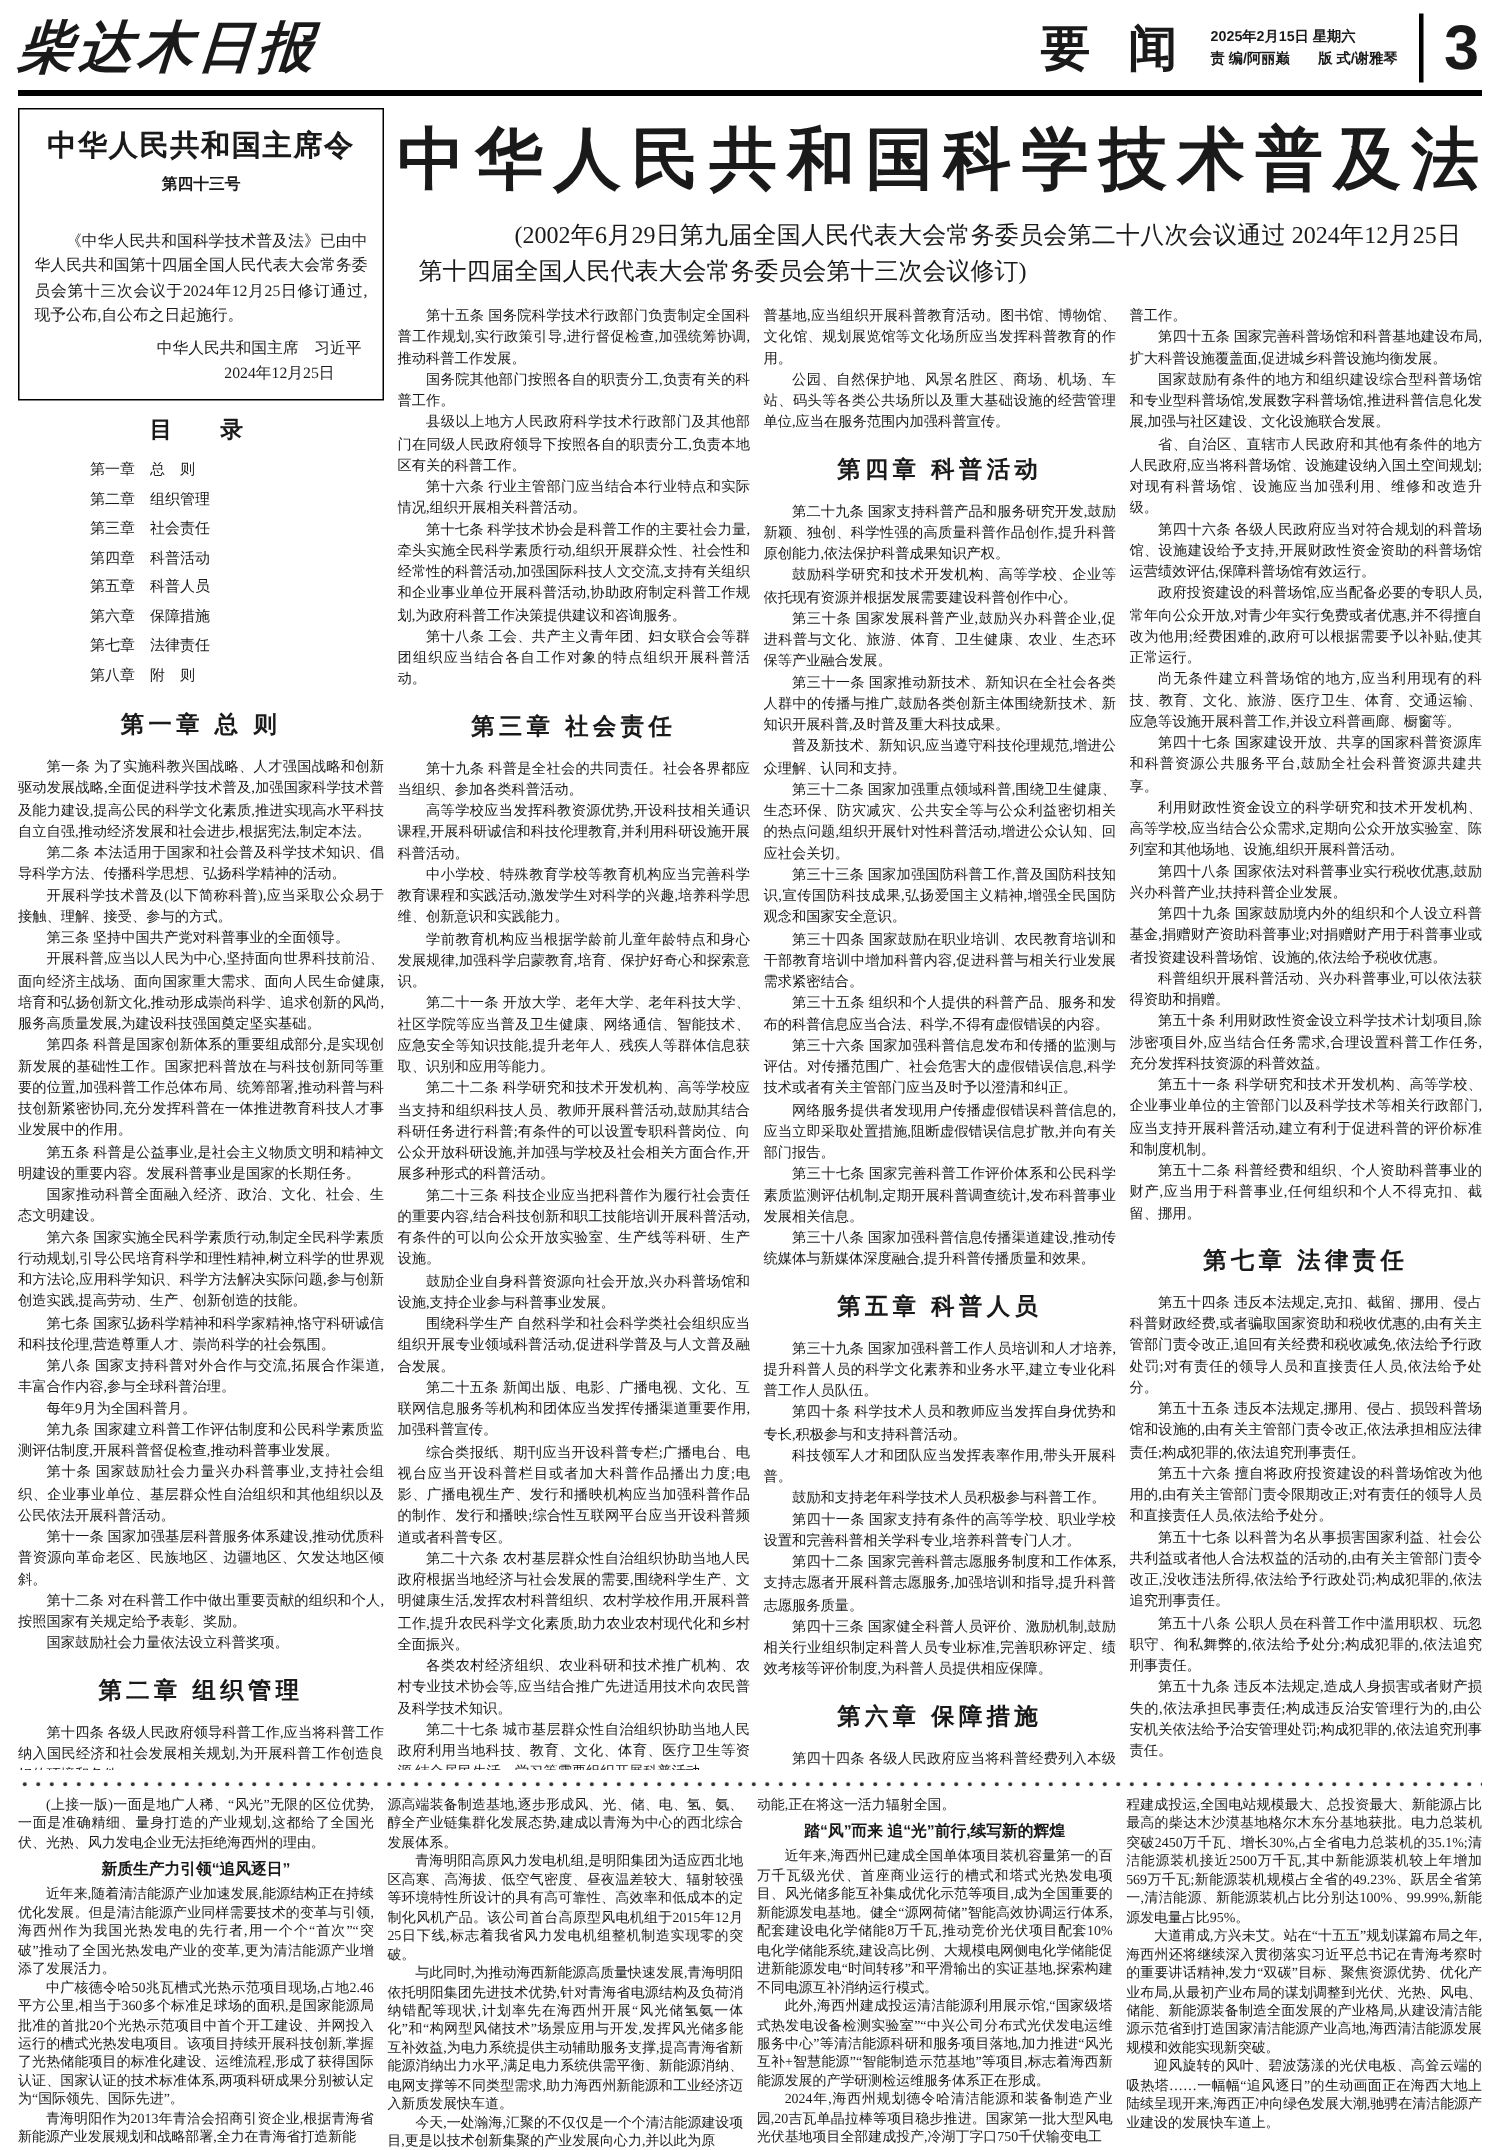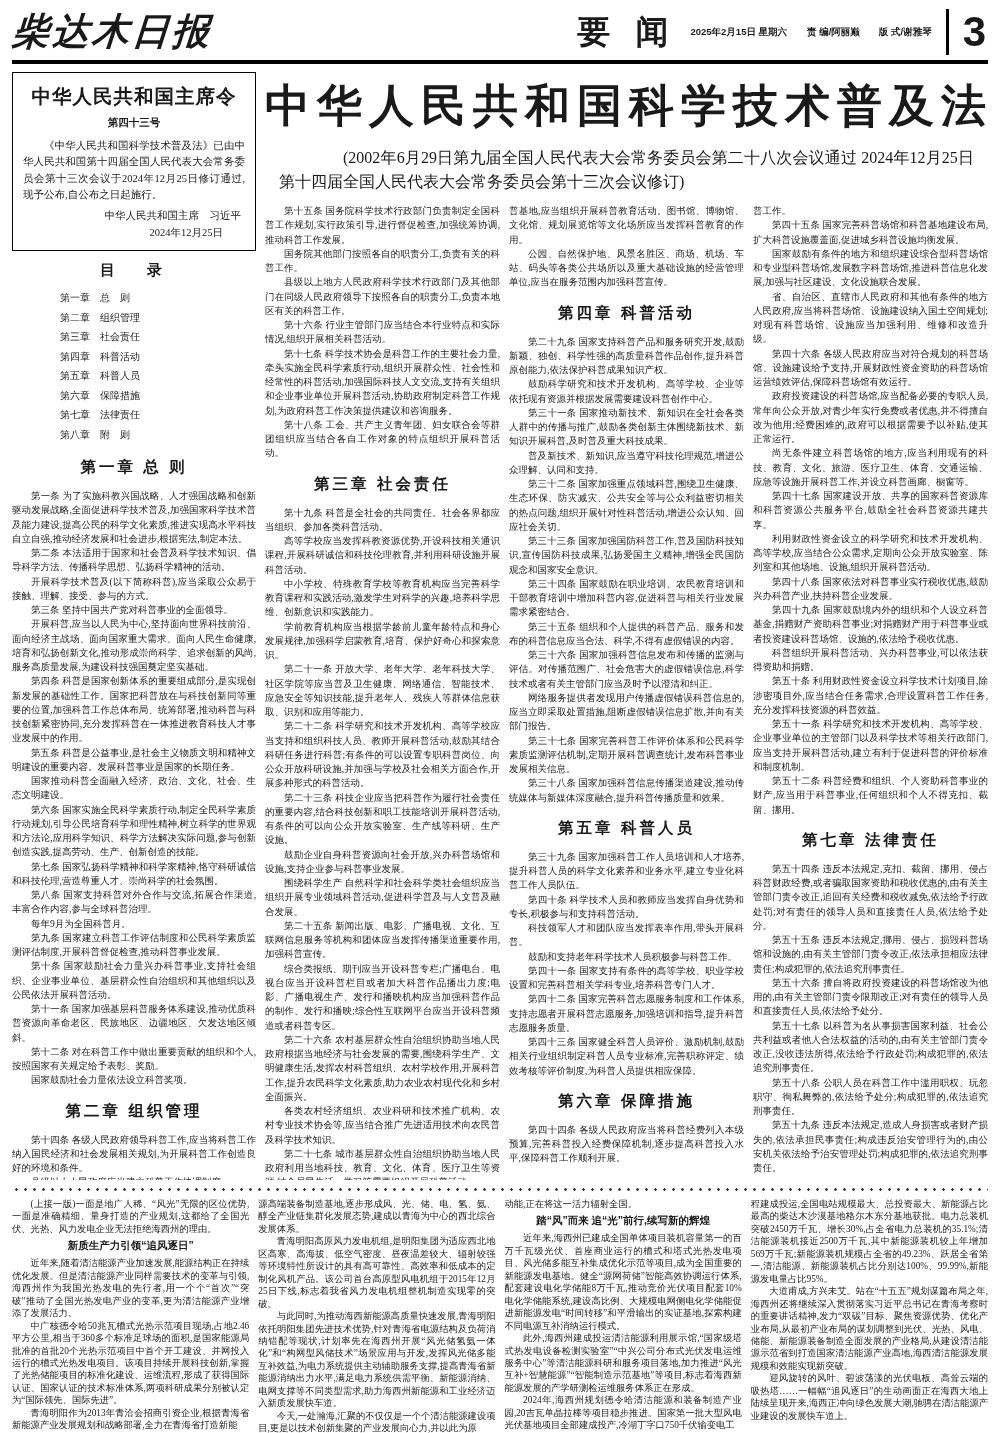--- a/index.html
+++ b/index.html
@@ -13,37 +13,37 @@
   .masthead{
     font-family:"DejaVu Serif","Liberation Serif",serif;
     font-size:37px;font-weight:900;font-style:italic;letter-spacing:3px;
     transform:skewX(-4deg);white-space:nowrap;
   }
   .header-right{margin-left:auto;display:flex;align-items:center;gap:14px;}
   .section-title{
     font-family:"Liberation Sans","DejaVu Sans",sans-serif;
     font-size:33px;font-weight:700;letter-spacing:8px;white-space:nowrap;
   }
-  .header-meta{display:flex;flex-direction:row;gap:20px;font-size:9.5px;line-height:1.2;
+  .header-meta{display:flex;flex-direction:column;gap:4px;font-size:9.5px;line-height:1.2;
     font-family:"Liberation Sans","DejaVu Sans",sans-serif;font-weight:700;}
   .page-no{
     font-family:"Liberation Sans","DejaVu Sans",sans-serif;
     font-size:42px;font-weight:700;line-height:1;
     border-left:3px solid #000;padding:2px 2px 2px 14px;
   }
   .header-rule{height:4px;background:#000;margin-top:2px;}
   
   .main{display:flex;gap:9px;margin-top:8px;height:1108px;overflow:hidden;}
   .col1{width:244px;flex:0 0 244px;overflow:hidden;}
   .right-zone{flex:1;display:flex;flex-direction:column;overflow:hidden;}
   
   .decree{border:1.5px solid #000;padding:8px 10px 10px 10px;margin-bottom:10px;}
   .decree-title{text-align:center;font-family:"Liberation Sans","DejaVu Sans",sans-serif;
     font-size:19.5px;font-weight:900;letter-spacing:1px;margin:2px 0 6px 0;}
-  .decree-no{text-align:center;font-size:10.5px;font-weight:700;margin-bottom:8px;}
+  .decree-no{text-align:center;font-size:10.5px;font-weight:700;margin-bottom:24px;}
   .decree-body{font-size:10.5px;line-height:1.55;text-align:justify;text-indent:2em;}
   .decree-sign{font-size:10.5px;text-align:right;margin-top:6px;padding-right:4px;}
   .decree-date{font-size:10.5px;text-align:right;margin-top:3px;padding-right:22px;}
   
   .toc-title{text-align:center;font-family:"Liberation Sans","DejaVu Sans",sans-serif;
     font-size:15px;font-weight:900;letter-spacing:14px;margin:10px 0 8px 8px;}
   .toc{padding-left:48px;margin-bottom:6px;}
   .toc .toc-item{font-size:10px;line-height:1.95;margin:0;text-indent:0;}
   
   .headline{
@@ -164,20 +164,21 @@
             <p class="para">第二十六条 农村基层群众性自治组织协助当地人民政府根据当地经济与社会发展的需要,围绕科学生产、文明健康生活,发挥农村科普组织、农村学校作用,开展科普工作,提升农民科学文化素质,助力农业农村现代化和乡村全面振兴。</p>
             <p class="para">各类农村经济组织、农业科研和技术推广机构、农村专业技术协会等,应当结合推广先进适用技术向农民普及科学技术知识。</p>
             <p class="para">第二十七条 城市基层群众性自治组织协助当地人民政府利用当地科技、教育、文化、体育、医疗卫生等资源,结合居民生活、学习等需要组织开展科普活动。</p>
           </div>
         <div class="law-col">
             <p class="para cont">普基地,应当组织开展科普教育活动。图书馆、博物馆、文化馆、规划展览馆等文化场所应当发挥科普教育的作用。</p>
             <p class="para">公园、自然保护地、风景名胜区、商场、机场、车站、码头等各类公共场所以及重大基础设施的经营管理单位,应当在服务范围内加强科普宣传。</p>
             <div class="chapter-h">第四章 科普活动</div>
             <p class="para">第二十九条 国家支持科普产品和服务研究开发,鼓励新颖、独创、科学性强的高质量科普作品创作,提升科普原创能力,依法保护科普成果知识产权。</p>
             <p class="para">鼓励科学研究和技术开发机构、高等学校、企业等依托现有资源并根据发展需要建设科普创作中心。</p>
+            <p class="para">第三十条 国家发展科普产业,鼓励兴办科普企业,促进科普与文化、旅游、体育、卫生健康、农业、生态环保等产业融合发展。</p>
             <p class="para">第三十一条 国家推动新技术、新知识在全社会各类人群中的传播与推广,鼓励各类创新主体围绕新技术、新知识开展科普,及时普及重大科技成果。</p>
             <p class="para">普及新技术、新知识,应当遵守科技伦理规范,增进公众理解、认同和支持。</p>
             <p class="para">第三十二条 国家加强重点领域科普,围绕卫生健康、生态环保、防灾减灾、公共安全等与公众利益密切相关的热点问题,组织开展针对性科普活动,增进公众认知、回应社会关切。</p>
             <p class="para">第三十三条 国家加强国防科普工作,普及国防科技知识,宣传国防科技成果,弘扬爱国主义精神,增强全民国防观念和国家安全意识。</p>
             <p class="para">第三十四条 国家鼓励在职业培训、农民教育培训和干部教育培训中增加科普内容,促进科普与相关行业发展需求紧密结合。</p>
             <p class="para">第三十五条 组织和个人提供的科普产品、服务和发布的科普信息应当合法、科学,不得有虚假错误的内容。</p>
             <p class="para">第三十六条 国家加强科普信息发布和传播的监测与评估。对传播范围广、社会危害大的虚假错误信息,科学技术或者有关主管部门应当及时予以澄清和纠正。</p>
             <p class="para">网络服务提供者发现用户传播虚假错误科普信息的,应当立即采取处置措施,阻断虚假错误信息扩散,并向有关部门报告。</p>
             <p class="para">第三十七条 国家完善科普工作评价体系和公民科学素质监测评估机制,定期开展科普调查统计,发布科普事业发展相关信息。</p>
             <p class="para">第三十八条 国家加强科普信息传播渠道建设,推动传统媒体与新媒体深度融合,提升科普传播质量和效果。</p>

